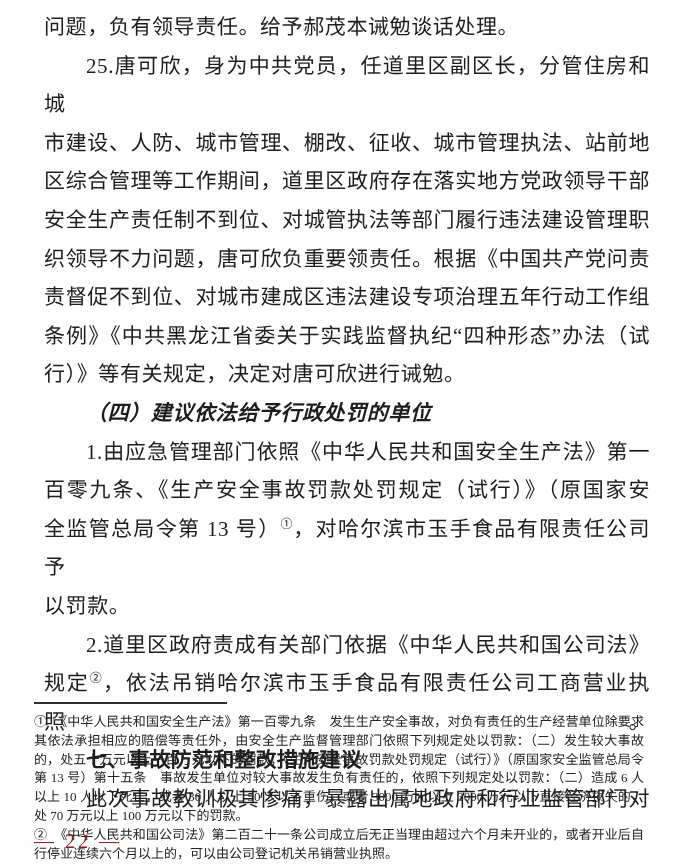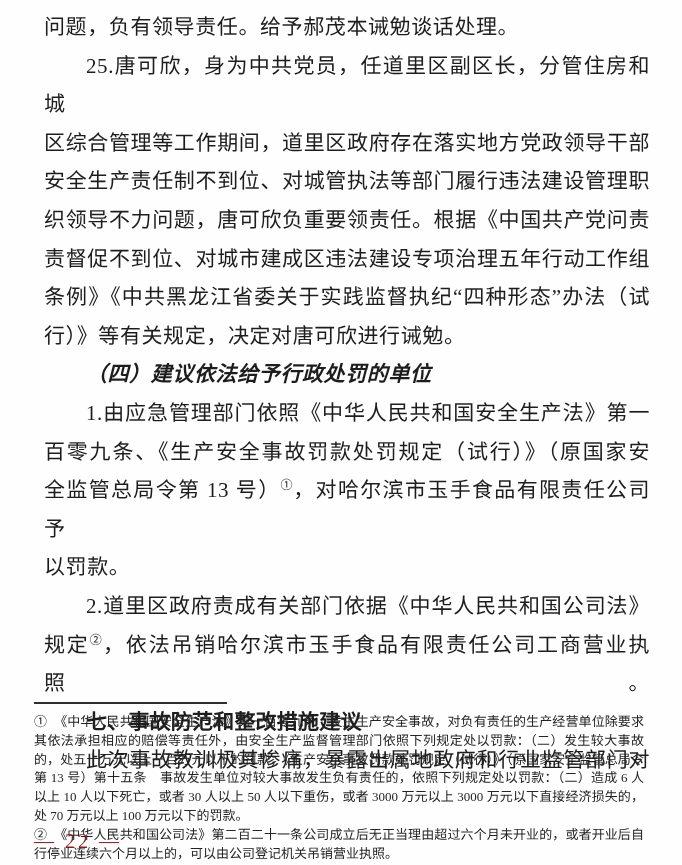--- a/index.html
+++ b/index.html
@@ -70,20 +70,21 @@
   }
 </style>
 </head>
 <body>
 
 <div class="page">
 
   <div class="main-text">
     <div class="line">问题，负有领导责任。给予郝茂本诫勉谈话处理。</div>
     <div class="line ind j">25.唐可欣，身为中共党员，任道里区副区长，分管住房和城</div>
+    <div class="line j">市建设、人防、城市管理、棚改、征收、城市管理执法、站前地</div>
     <div class="line j">区综合管理等工作期间，道里区政府存在落实地方党政领导干部</div>
     <div class="line j">安全生产责任制不到位、对城管执法等部门履行违法建设管理职</div>
     <div class="line j">织领导不力问题，唐可欣负重要领责任。根据《中国共产党问责</div>
     <div class="line j">责督促不到位、对城市建成区违法建设专项治理五年行动工作组</div>
     <div class="line j">条例》《中共黑龙江省委关于实践监督执纪“四种形态”办法（试</div>
     <div class="line">行）》等有关规定，决定对唐可欣进行诫勉。</div>
     <div class="line ind kai">（四）建议依法给予行政处罚的单位</div>
     <div class="line ind j">1.由应急管理部门依照《中华人民共和国安全生产法》第一</div>
     <div class="line j">百零九条、《生产安全事故罚款处罚规定（试行）》（原国家安</div>
     <div class="line j">

